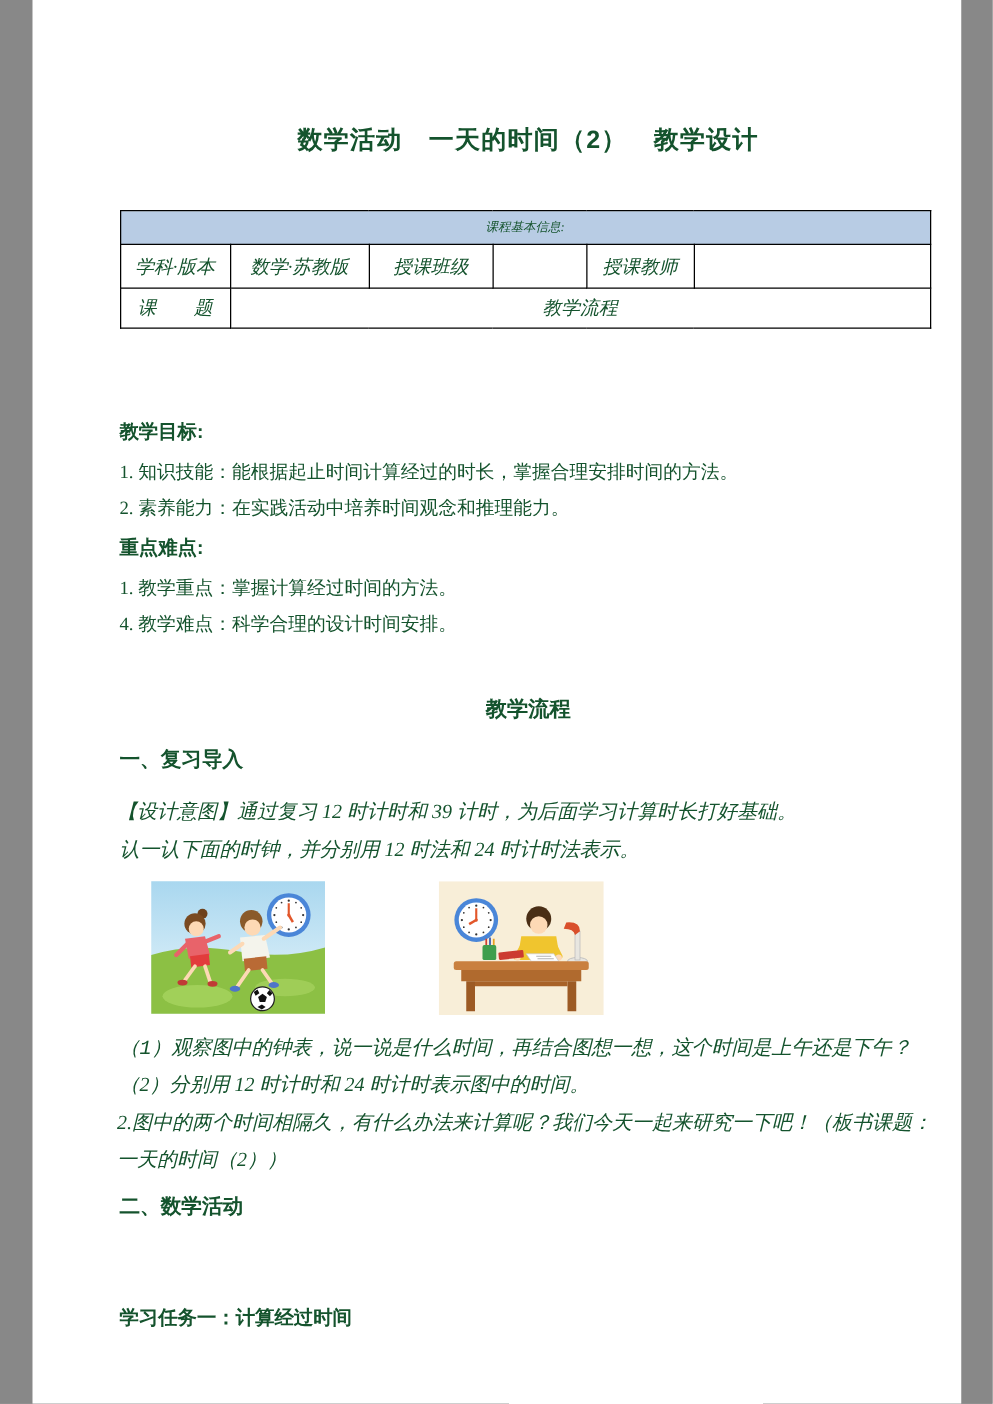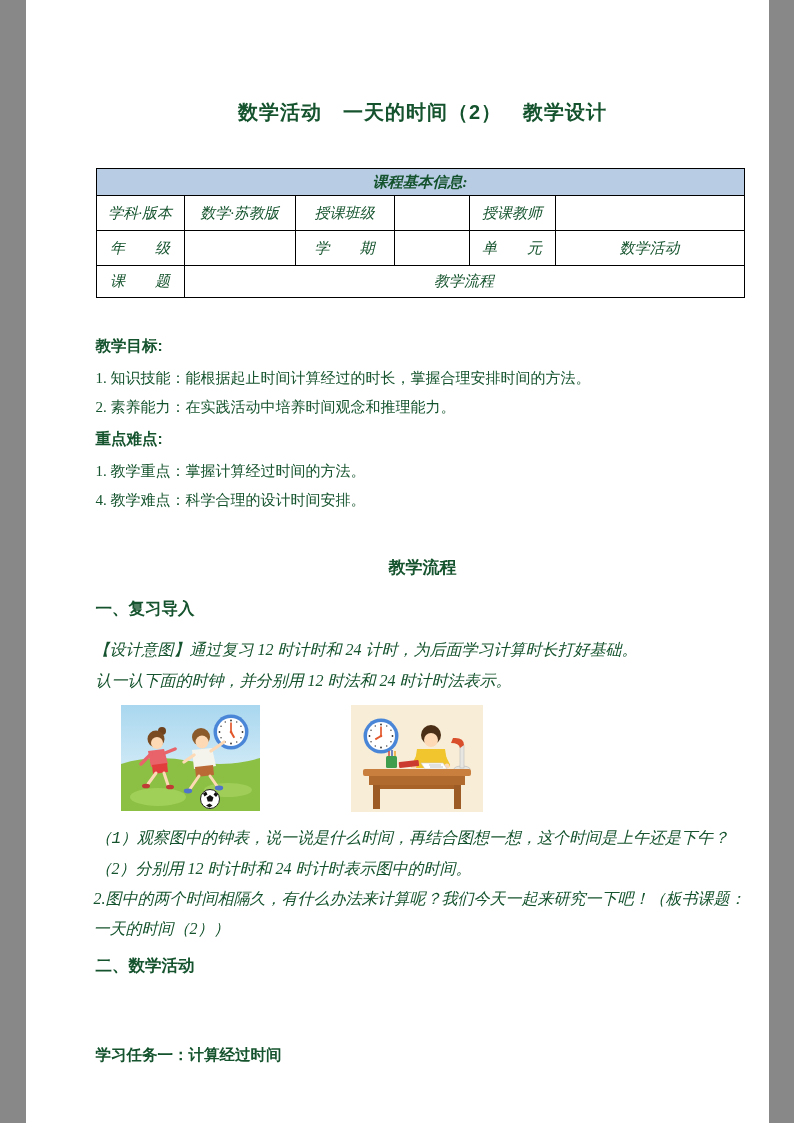--- a/index.html
+++ b/index.html
@@ -18,22 +18,22 @@
   table.info{
     position:absolute;left:70px;top:168px;width:648px;
     border-collapse:collapse;table-layout:fixed;
     font-size:15px;font-style:italic;
   }
   table.info td{
     border:1.6px solid #000;padding:0 6px;text-align:center;
     overflow:hidden;
   }
   td.thead{
-    background:#b8cce4;text-align:left;font-weight:bold;
-    height:26px;font-size:15px;
+    background:#b8cce4;text-align:left;font-weight:normal;
+    height:26px;font-size:10px;
   }
   td.left-al{text-align:left;}
   .r1 td{height:34px;}
   .r2 td{height:34px;}
   .r3 td{height:31px;}
   .illus{position:absolute;}
   .illus svg{display:block;}
 </style>
 </head>
 <body>
@@ -56,47 +56,39 @@
       <td class="thead" colspan="6">课程基本信息:</td>
     </tr>
     <tr class="r1">
       <td>学科·版本</td>
       <td>数学·苏教版</td>
       <td>授课班级</td>
       <td></td>
       <td>授课教师</td>
       <td></td>
     </tr>
-    <tr class="r2">
-      <td>年　　级</td>
-      <td></td>
-      <td>学　　期</td>
-      <td></td>
-      <td>单　　元</td>
-      <td>数学活动</td>
-    </tr>
     <tr class="r3">
       <td>课　　题</td>
       <td class="left-al" colspan="5">教学流程</td>
     </tr>
   </tbody>
     </table>
 
   <div class="abs h-bold" style="left:70px;top:337px;">教学目标:</div>
   <div class="abs body-txt" style="left:70px;top:370px;">1. 知识技能：能根据起止时间计算经过的时长，掌握合理安排时间的方法。</div>
   <div class="abs body-txt" style="left:70px;top:399px;">2. 素养能力：在实践活动中培养时间观念和推理能力。</div>
 
   <div class="abs h-bold" style="left:70px;top:430px;">重点难点:</div>
   <div class="abs body-txt" style="left:70px;top:463px;">1. 教学重点：掌握计算经过时间的方法。</div>
   <div class="abs body-txt" style="left:70px;top:492px;">4. 教学难点：科学合理的设计时间安排。</div>
 
   <div class="abs center flow-title" style="top:558px;">教学流程</div>
   <div class="abs h-bold" style="left:70px;top:599px;font-size:16.5px;">一、复习导入</div>
 
-  <div class="abs kai" style="left:68px;top:641px;">【设计意图】通过复习 12 时计时和 24 计时，为后面学习计算时长打好基础。</div>
+  <div class="abs kai" style="left:68px;top:641px;">【设计意图】通过复习 12 时计时和 39 计时，为后面学习计算时长打好基础。</div>
   <div class="abs kai" style="left:70px;top:672px;">认一认下面的时钟，并分别用 12 时法和 24 时计时法表示。</div>
 
   <div class="illus" style="left:92px;top:702px;">
     <svg width="145" height="112" viewBox="0 0 145 112">
       <defs>
         <linearGradient id="sky" x1="0" y1="0" x2="0" y2="1">
           <stop offset="0" stop-color="#a9d7ef"></stop>
             <stop offset="1" stop-color="#e9f6fb"></stop>
         </linearGradient>
       </defs>

